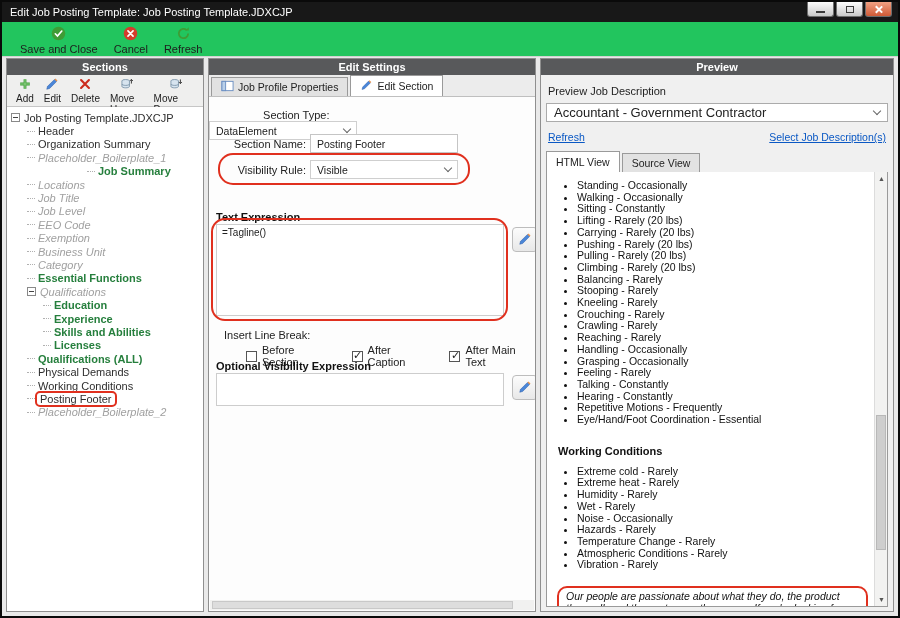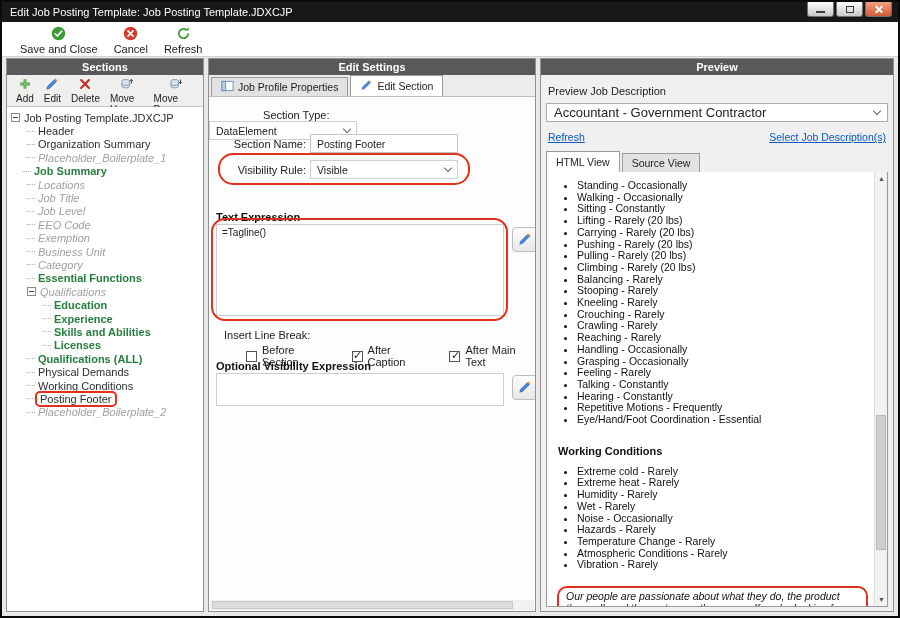--- a/index.html
+++ b/index.html
@@ -15,21 +15,21 @@
   .wc.gray { background:linear-gradient(#fdfdfd,#c9c9c9); }
   .wc.close { background:linear-gradient(#f0a183,#d05a36); }
   .glyph-min { width:9px; height:2px; background:#3a3a3a; margin-top:5px; }
   .glyph-max { width:8px; height:7px; border:1.5px solid #3a3a3a; background:transparent; }
   .glyph-close { position:relative; width:9px; height:9px; }
   .glyph-close::before,.glyph-close::after { content:''; position:absolute; left:4px; top:0; width:1.8px; height:9px; background:#fff; }
   .glyph-close::before { transform:rotate(45deg); }
   .glyph-close::after { transform:rotate(-45deg); }
 
   
-  .toolbar { position:absolute; top:20px; left:0; right:0; height:35px; background:#ffffff; border-bottom:1px solid #d2d2d2; display:flex; align-items:center; padding:2px 0 0 10px; }
+  .toolbar { position:absolute; top:20px; left:0; right:0; height:35px; background:#22c55e; border-bottom:1px solid #d2d2d2; display:flex; align-items:center; padding:2px 0 0 10px; }
   .tb-btn { display:flex; flex-direction:column; align-items:center; padding:1px 8px; font-size:11px; color:#1d1d1d; cursor:default; }
   .tb-btn svg { width:15px; height:15px; }
 
   
   .main { position:absolute; top:56px; left:4px; right:4px; bottom:4px; display:flex; gap:4px; }
   .panel { border:1px solid #8f8f8f; background:#f97316; display:flex; flex-direction:column; overflow:hidden; }
   .panel-header { height:16px; background:#58595b; color:#fff; font-size:11px; font-weight:bold; text-align:center; line-height:16px; flex:none; }
   .panel.left { width:198px; flex:none; }
   .panel.middle { width:328px; flex:none; }
   .panel.right { flex:1; }
@@ -206,21 +206,21 @@
             <span class="tree-label normal">Header</span>
           </div>
           <div class="tree-row" style="padding-left: 20px;">
             <span class="dash"></span>
             <span class="tree-label normal">Organization Summary</span>
           </div>
           <div class="tree-row" style="padding-left: 20px;">
             <span class="dash"></span>
             <span class="tree-label placeholder">Placeholder_Boilerplate_1</span>
           </div>
-          <div class="tree-row" style="padding-left: 16px;">
+          <div class="tree-row" style="padding-left: 32px; margin-left: 48px;">
             <span class="dash"></span>
             <span class="tree-label active">Job Summary</span>
           </div>
           <div class="tree-row" style="padding-left: 20px;">
             <span class="dash"></span>
             <span class="tree-label placeholder">Locations</span>
           </div>
           <div class="tree-row" style="padding-left: 20px;">
             <span class="dash"></span>
             <span class="tree-label placeholder">Job Title</span>

